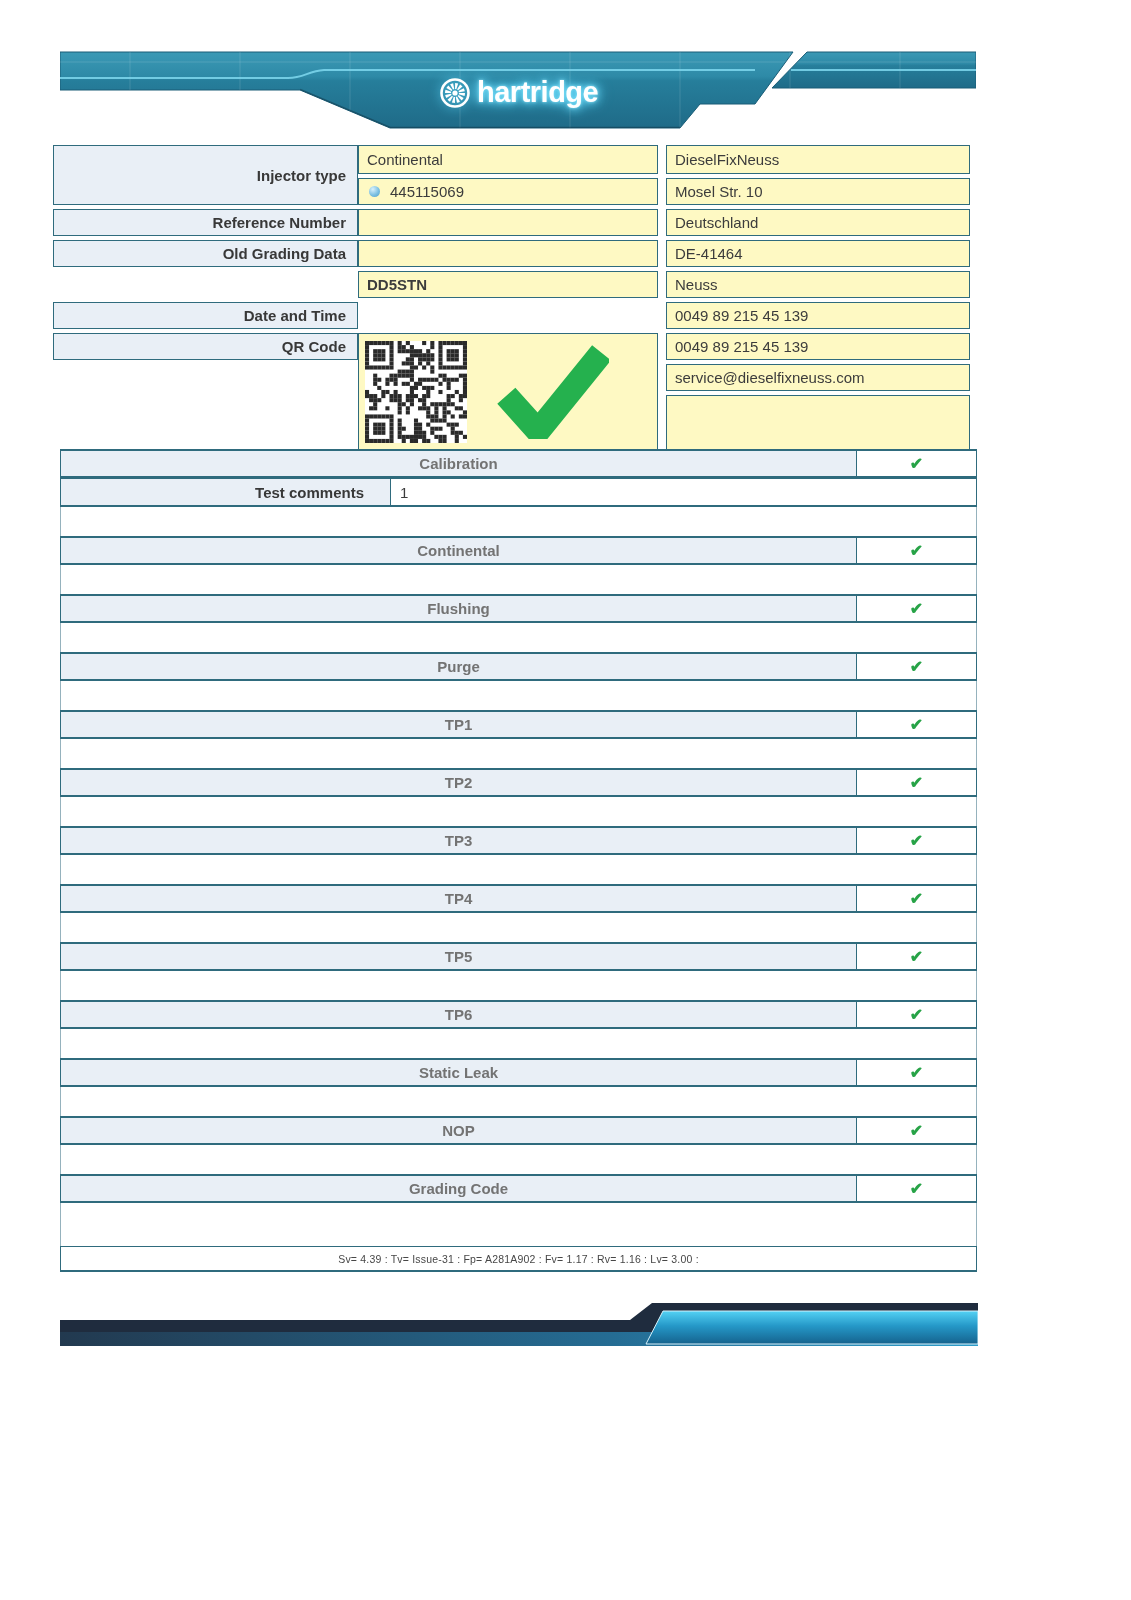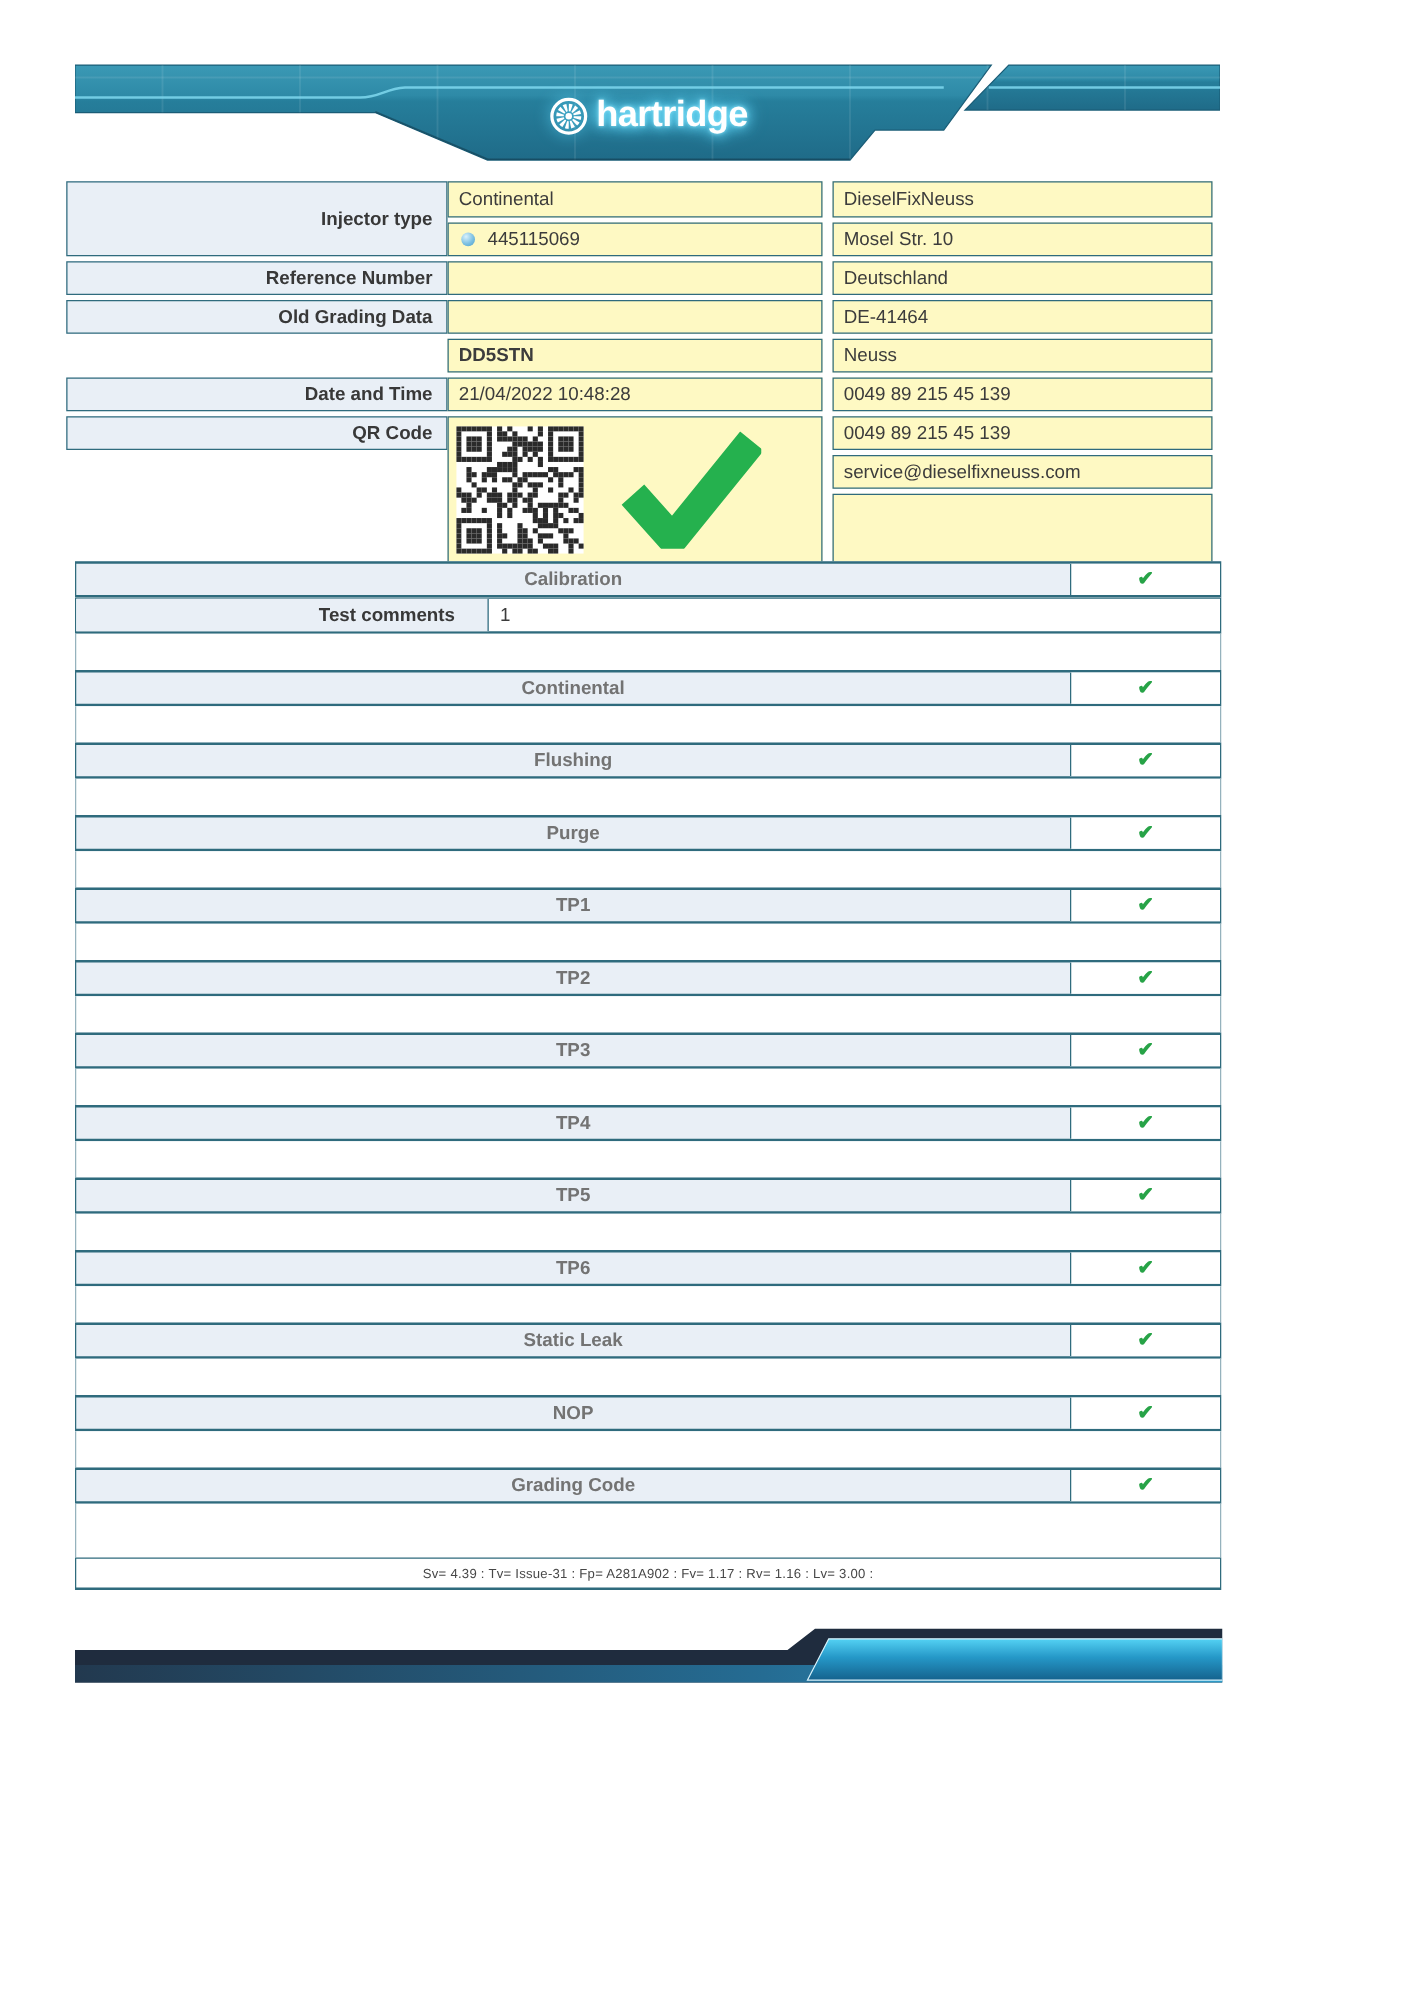--- a/index.html
+++ b/index.html
@@ -111,21 +111,20 @@
     </div>
 
   <div class="cell" style="grid-area:1/2/2/3">Continental</div>
   <div class="cell" style="grid-area:2/2/3/3">
     <span class="dot"></span>
     <span>445115069</span>
   </div>
   <div class="cell" style="grid-area:3/2/4/3"></div>
   <div class="cell" style="grid-area:4/2/5/3"></div>
   <div class="cell bold" style="grid-area:5/2/6/3">DD5STN</div>
-  <div class="cell" style="grid-area:6/2/7/3">21/04/2022 10:48:28</div>
   <div class="cell qrcell" style="grid-area:7/2/10/3">
     <div class="qrwrap">
       <svg id="qr" width="102" height="102" viewBox="0 0 100 100">
           <rect width="100" height="100" fill="#fff"></rect>
           <rect x="0" y="0" width="4" height="4" fill="#2a2a2a"></rect>
           <rect x="0" y="4" width="4" height="4" fill="#2a2a2a"></rect>
           <rect x="0" y="8" width="4" height="4" fill="#2a2a2a"></rect>
           <rect x="0" y="12" width="4" height="4" fill="#2a2a2a"></rect>
           <rect x="0" y="16" width="4" height="4" fill="#2a2a2a"></rect>
           <rect x="0" y="20" width="4" height="4" fill="#2a2a2a"></rect>

